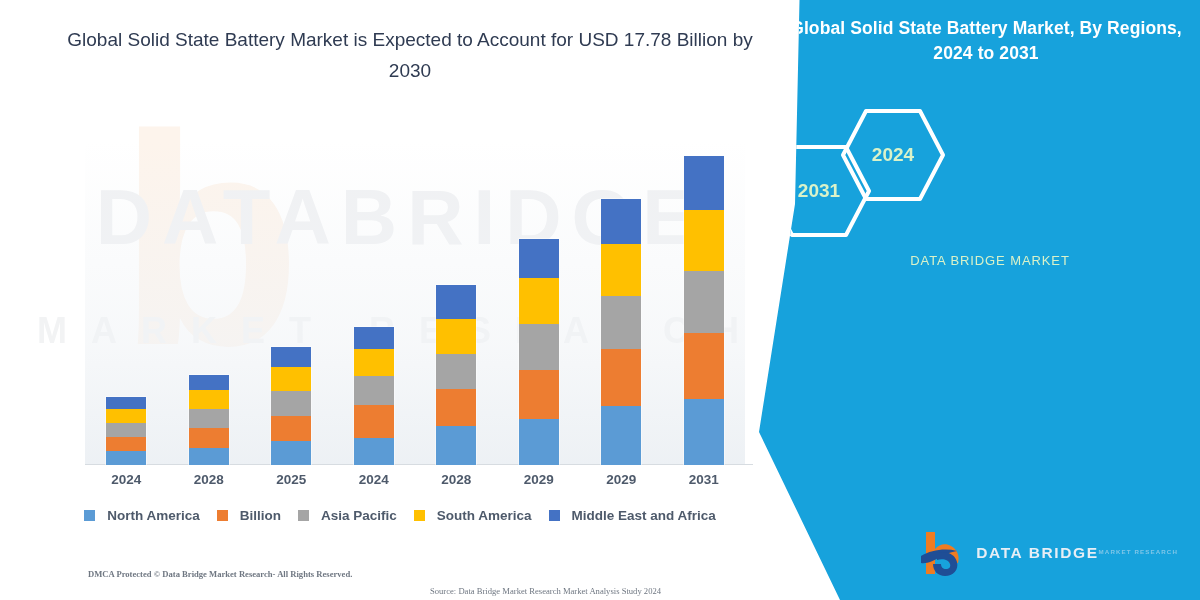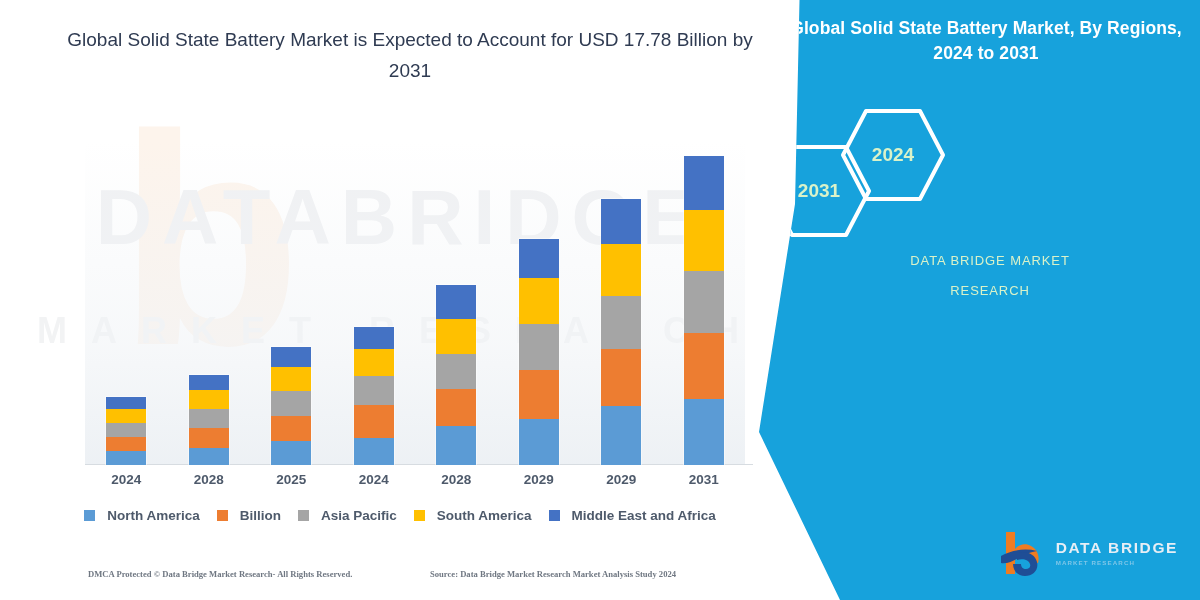--- a/index.html
+++ b/index.html
@@ -36,21 +36,21 @@
 
   #brand-text{
     position:absolute; top:246px; left:40px; right:10px;
     text-align:center; color:#d9f2c9;
     font-size:13px; line-height:30px; letter-spacing:.9px;
   }
 
   
   #logo{ position:absolute; right:22px; bottom:24px; display:flex; align-items:center; gap:9px; }
   #logo-mark{ width:48px; height:46px; position:relative; }
-  #logo-words{ display:flex; flex-direction:column; line-height:1;justify-content:space-between; }
+  #logo-words{ display:flex; flex-direction:row; line-height:1;justify-content:space-between; }
   #logo-name{ color:#e7eef5; font-size:15.5px; font-weight:700; letter-spacing:1.6px; }
   #logo-sub{ color:#7fc6e8; font-size:6.2px; font-weight:700; letter-spacing:1.1px; margin-top:4px; }
 
   
   #chart-card{ position:absolute; inset:0; width:800px; height:600px; z-index:1; }
 
   #chart-title{
     position:absolute; top:24px; left:60px; width:700px;
     text-align:center; color:#2f3b52;
     font-size:19px; line-height:31px; font-weight:400;
@@ -104,28 +104,28 @@
   .legend-item{ display:flex; align-items:center; gap:12px; }
   .legend-swatch{ width:11px; height:11px; }
   .legend-label{ font-size:13.5px; font-weight:700; color:#4e5a6b; }
 
   #footer{
     position:absolute; left:0; top:566px; width:800px; height:24px;
     z-index:4; color:#6f7782; font-size:8.6px;
     font-family:"Liberation Serif", serif;
   }
   #footer-left{ position:absolute; left:88px; top:3px;font-weight:bold; }
-  #footer-right{ position:absolute; left:430px; top:3px;font-weight:bold; }
+  #footer-right{ position:absolute; left:430px; top:20px; }
 </style>
 </head>
 <body>
 
 <div id="chart-card">
 
-  <div id="chart-title">Global Solid State Battery Market is Expected to Account for USD 17.78 Billion by 2031</div>
+  <div id="chart-title">Global Solid State Battery Market is Expected to Account for USD 17.78 Billion by 2030</div>
 
   <div id="watermark">
     <div id="wm-b">b</div>
     <div id="wm-big">DATABRIDGE</div>
     <div id="wm-small">MARKET RESEARCH</div>
   </div>
 
   <div id="plot"></div>
   <div id="baseline"></div>
 
@@ -242,21 +242,20 @@
     <div class="hex" id="hex-2024">
       <svg viewBox="0 0 106 94" width="106" height="94">
         <polygon points="26,3 80,3 103,47 80,91 26,91 3,47" fill="none" stroke="#ffffff" stroke-width="4" stroke-linejoin="round"></polygon>
       </svg>
       <div class="hex-label">2024</div>
     </div>
   </div>
 
   <div id="brand-text">
     <div>DATA BRIDGE MARKET</div>
-    <div>RESEARCH</div>
   </div>
 
   <div id="logo">
     <div id="logo-mark">
       <svg viewBox="0 0 48 46" width="48" height="46">
         <path d="M7 2 h9 v17 c4,-5 11,-6 16,-3 6,3 9,10 7,17 h-9 c2,-5 -1,-10 -6,-10 -5,0 -8,4 -8,9 v12 h-9 z" fill="#ef7c21"></path>
         <path d="M2 26 c10,-6 24,-8 36,-5 -6,1 -12,3 -17,6 -7,4 -13,7 -19,6 z" fill="#1f4e96"></path>
         <path d="M18 23 c9,-3 18,1 20,9 2,8 -4,14 -12,14 -7,0 -12,-5 -12,-12 h8 c0,3 2,5 5,5 3,0 5,-2 4,-5 -1,-4 -7,-6 -13,-4 z" fill="#1f4e96"></path>
       </svg>
     </div>

